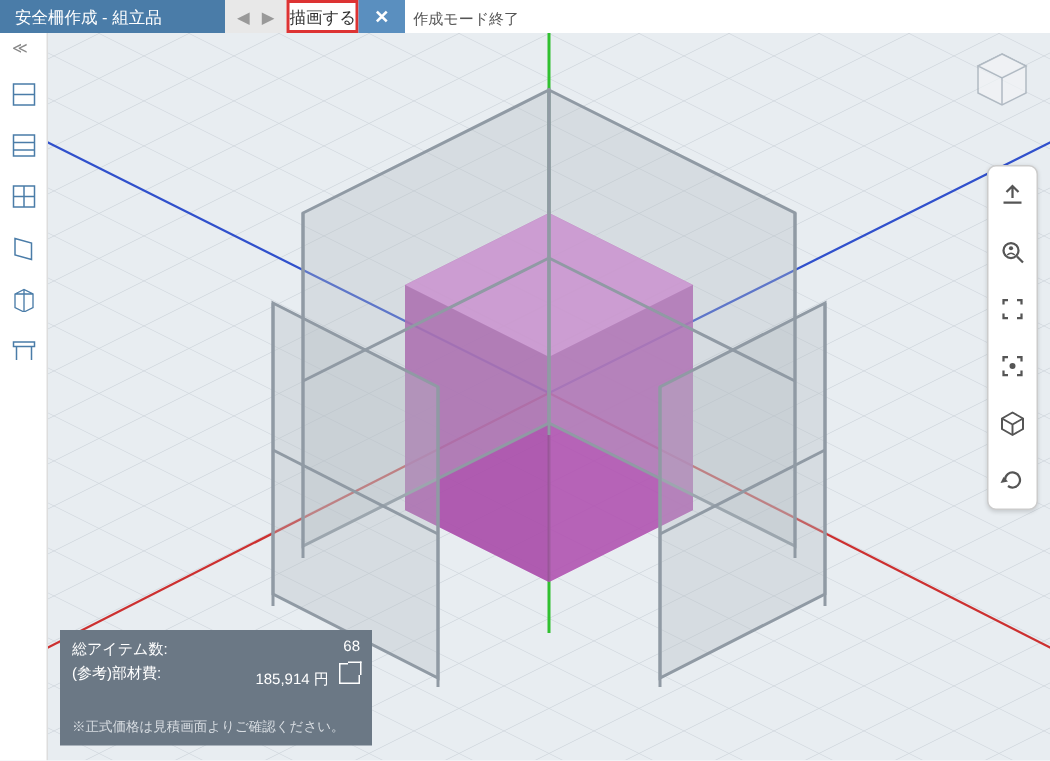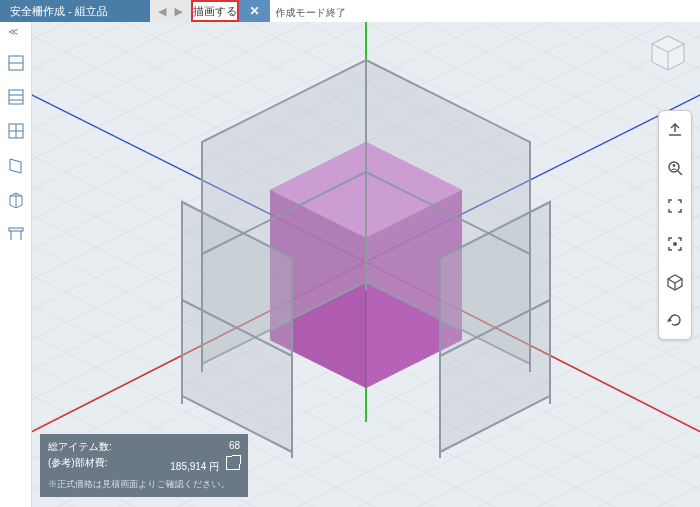--- a/index.html
+++ b/index.html
@@ -12,21 +12,21 @@
 .close-seg{background:#5a8fbf;color:#fff;display:flex;align-items:center;justify-content:center;padding:0 10px;font-size:12px;font-weight:bold}
 .end-seg{display:flex;align-items:center;color:#555;padding:13px 6px;font-size:10px}
 .left-tools{position:absolute;left:0;top:22px;width:32px;bottom:0;background:#fff;border-right:1px solid #ddd;display:flex;flex-direction:column;align-items:center;padding-top:30px;gap:12px}
 .left-tools .collapse{position:absolute;top:4px;left:8px;font-size:10px;color:#888}
 .tbtn{width:22px;height:22px;display:flex;align-items:center;justify-content:center;cursor:pointer}
 .right-tools{position:absolute;right:8px;top:110px;width:34px;background:#fff;border:1px solid #ccc;border-radius:6px;display:flex;flex-direction:column;align-items:center;padding:8px 0;gap:16px;box-shadow:0 1px 3px rgba(0,0,0,.15)}
 .viewport{position:absolute;left:32px;top:22px;right:0;bottom:0;background:#e8edf1;overflow:hidden}
 .viewcube{position:absolute;right:12px;top:10px;width:40px;height:40px;opacity:.7}
 .stats{position:absolute;left:40px;bottom:10px;width:208px;background:#6b7885;color:#fff;font-size:10px;padding:6px 8px}
 .stats .row{display:flex;justify-content:space-between;align-items:flex-start;height:16px}
-.stats .note{font-size:9px;color:#d8dde2;margin-top:6px}
+.stats .note{font-size:9px;color:#d8dde2;margin-top:20px}
 .ext-icon{width:14px;height:14px;border:1px solid #fff;position:relative;display:inline-block;margin-left:4px;cursor:pointer}
 .ext-icon::after{content:"";position:absolute;width:8px;height:8px;border-top:1px solid #fff;border-right:1px solid #fff;right:-2px;top:-2px;background:#6b7885}
 svg{display:block}
 </style>
 </head>
 <body>
 
 <div class="frame">
   <div class="topbar">
     <div class="title-seg">安全柵作成 - 組立品</div>

